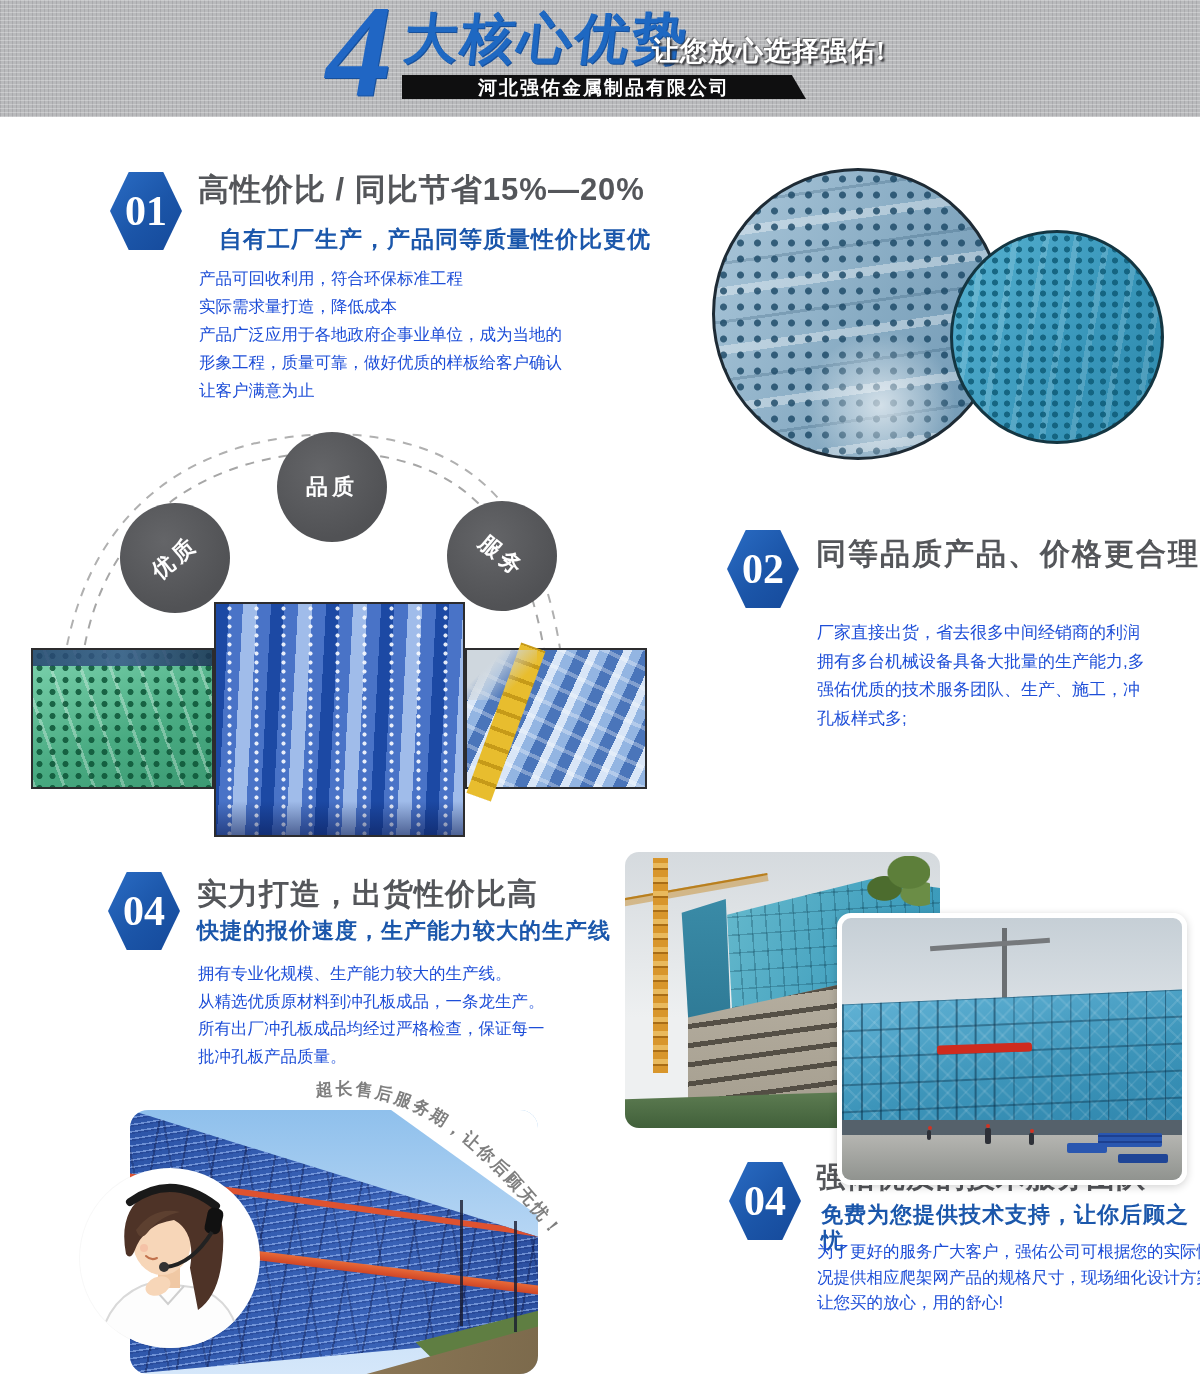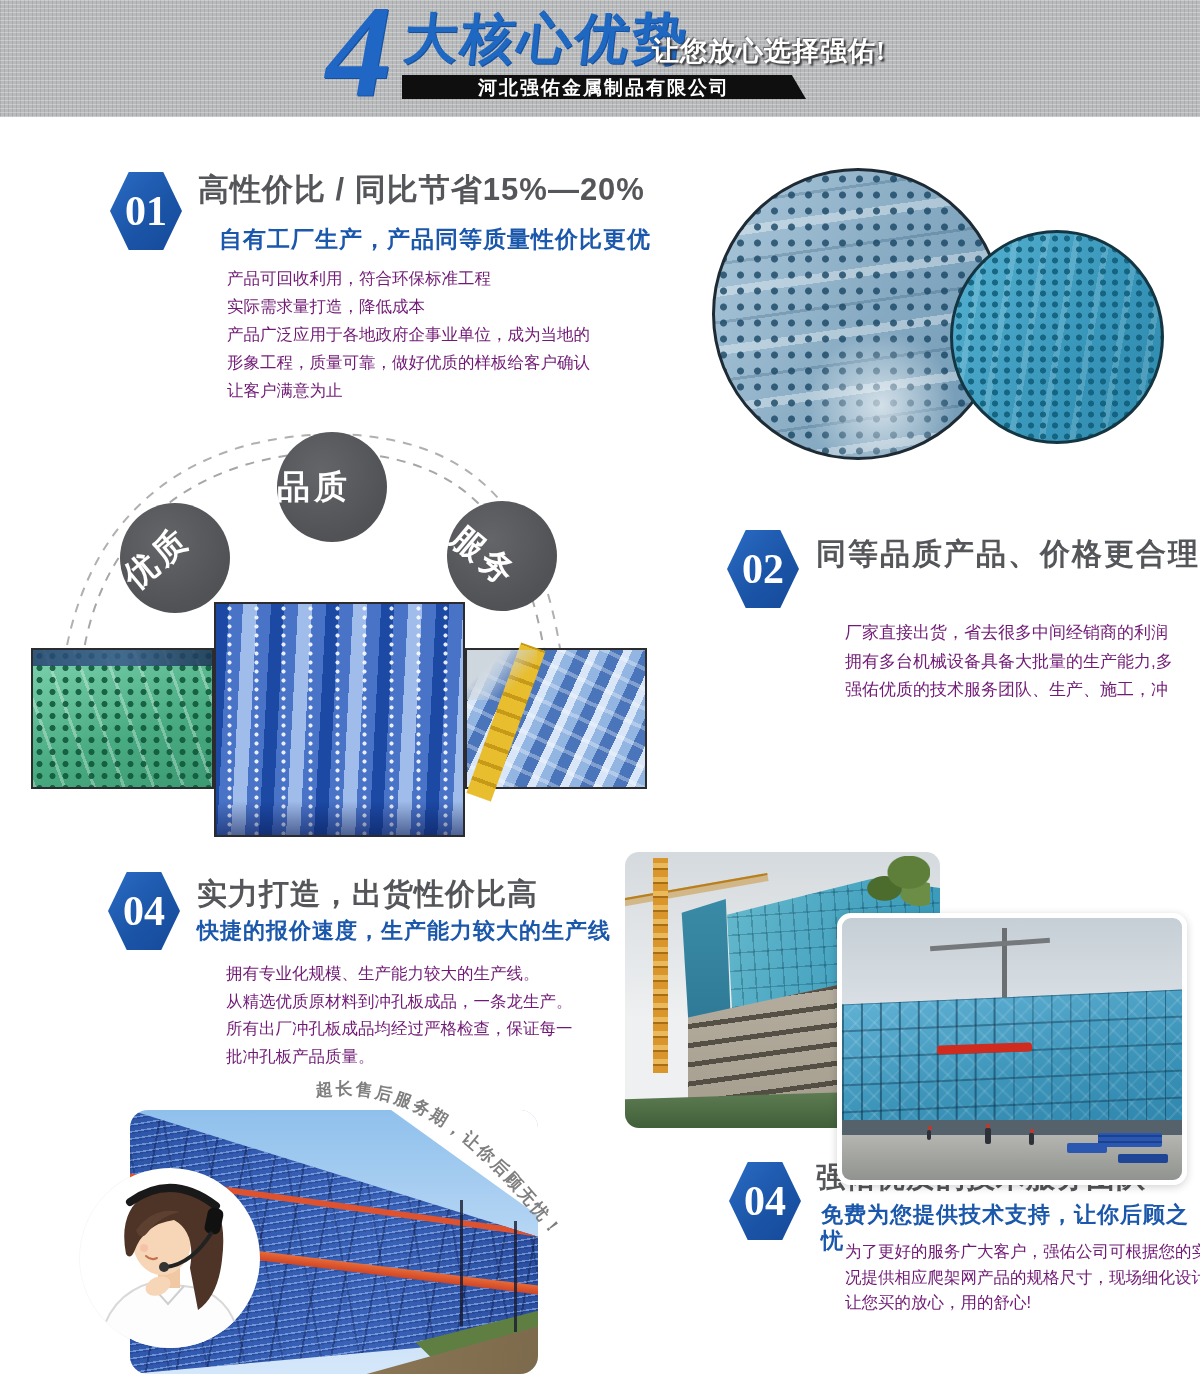--- a/index.html
+++ b/index.html
@@ -30,21 +30,21 @@
   .hex{position:absolute;width:72px;height:78px;
        background:linear-gradient(135deg,#2a6cc4 0%,#1b55a8 55%,#15499a 100%);
        clip-path:polygon(26% 0,74% 0,100% 50%,74% 100%,26% 100%,0 50%);
        display:flex;align-items:center;justify-content:center;
        color:#fff;font-family:"Liberation Serif",serif;font-weight:bold;font-size:42px;}
 
   
   .adv-title{position:absolute;color:#54565a;font-weight:bold;letter-spacing:1px;line-height:1.15;}
   .adv-sub{position:absolute;color:#1b57ab;font-weight:bold;font-family:"Liberation Serif",serif;
            letter-spacing:1px;line-height:1.2;}
-  .adv-body{position:absolute;color:#701a75;margin-left:28px;}
+  .adv-body{position:absolute;color:#1d4ed8;}
   .adv-body div{white-space:nowrap;}
 
   .t1{left:198px;top:172px;font-size:31px;}
   .s1{left:199px;top:226px;font-size:23px;margin-left:20px;}
   .b1{left:199px;top:264px;font-size:16.5px;line-height:28px;}
 
   .t2{left:816px;top:537px;font-size:30px;letter-spacing:2px;}
   .s2{left:817px;top:577px;font-size:24px;}
   .b2{left:817px;top:619px;font-size:17px;line-height:28.5px;}
 
@@ -53,22 +53,22 @@
   .b3{left:198px;top:960px;font-size:16.5px;line-height:27.5px;}
 
   .t4{left:816px;top:1161px;font-size:29px;}
   .s4{left:821px;top:1202px;font-size:22px;}
   .b4{left:817px;top:1239px;font-size:16.5px;line-height:25.5px;}
 
   
   .dash-svg{position:absolute;left:0;top:400px;}
   .badge{position:absolute;width:110px;height:110px;border-radius:50%;
          background:radial-gradient(circle at 40% 35%,#646568,#515255 70%);
-         display:flex;align-items:center;justify-content:flex-start;
-         color:#fff;font-size:33px;font-weight:bold;letter-spacing:4px;}
+         display:flex;align-items:center;justify-content:center;
+         color:#fff;font-size:22px;font-weight:bold;letter-spacing:4px;}
   .badge-youzhi{left:120px;top:503px;}
   .badge-youzhi span{transform:rotate(-40deg);}
   .badge-pinzhi{left:277px;top:432px;}
   .badge-fuwu{left:447px;top:501px;}
   .badge-fuwu span{transform:rotate(40deg);}
 
   
   .strip-img{position:absolute;border:2px solid #2c2c2e;box-sizing:border-box;}
   .img-green{left:31px;top:648px;width:183px;height:141px;
     background-image:
@@ -249,20 +249,21 @@
   <div class="strip-img img-waves"></div>
 
   <div class="hex" style="left:727px;top:530px;">
     <span>02</span>
   </div>
   <div class="adv-title t2">同等品质产品、价格更合理</div>
   <div class="adv-body b2">
     <div>厂家直接出货，省去很多中间经销商的利润</div>
     <div>拥有多台机械设备具备大批量的生产能力,多</div>
     <div>强佑优质的技术服务团队、生产、施工，冲</div>
+    <div>孔板样式多;</div>
   </div>
 
   <div class="hex" style="left:108px;top:872px;">
     <span>04</span>
   </div>
   <div class="adv-title t3">实力打造，出货性价比高</div>
   <div class="adv-sub s3">快捷的报价速度，生产能力较大的生产线</div>
   <div class="adv-body b3">
     <div>拥有专业化规模、生产能力较大的生产线。</div>
     <div>从精选优质原材料到冲孔板成品，一条龙生产。</div>

